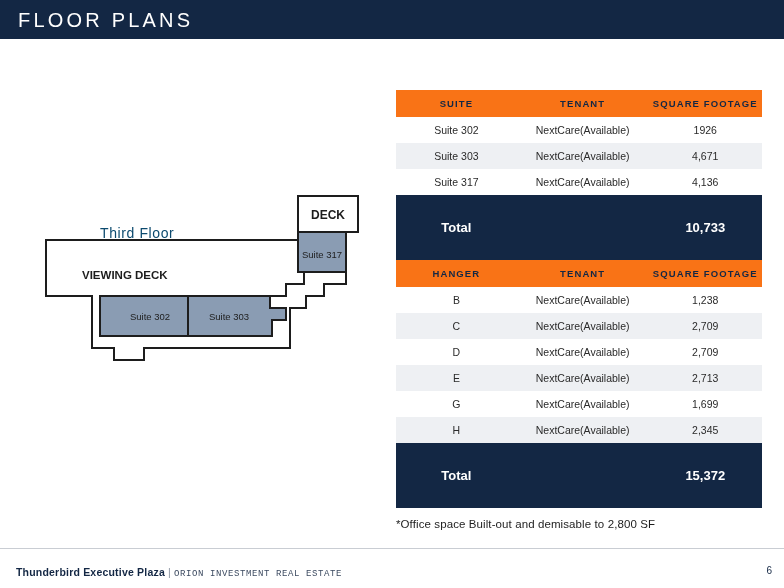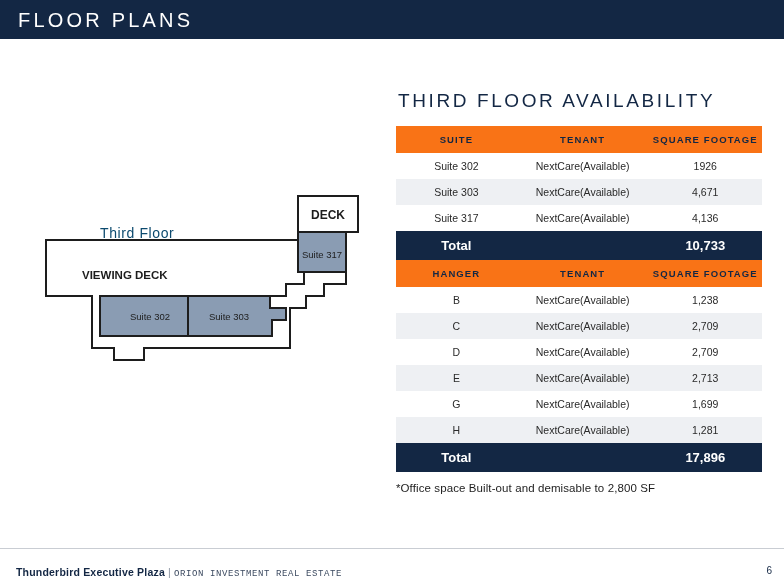--- a/index.html
+++ b/index.html
@@ -82,21 +82,21 @@
     font-size: 10.5px;
     color: #2a2a2a;
   }
   table.avail tr.alt td { background: #eef0f3; }
   table.avail tr.plain td { background: #ffffff; }
   table.avail tr.total td {
     background: #132744;
     color: #ffffff;
     font-weight: bold;
     font-size: 13px;
-    padding: 7px 4px;
+    padding: 25px 4px;
   }
   .col-suite { width: 33%; }
   .col-tenant { width: 36%; }
   .col-sf { width: 31%; }
 
   .footnote {
     margin-top: 10px;
     font-size: 11.5px;
     color: #1d1d1d;
     letter-spacing: 0.1px;
@@ -157,21 +157,20 @@
       <text class="svg-txt" x="304" y="39" text-anchor="middle" font-size="12" font-weight="bold" fill="#1d1d1d">DECK</text>
       <text class="svg-txt" x="298" y="78" text-anchor="middle" font-size="9.5" fill="#1d1d1d">Suite 317</text>
       <text class="svg-txt" x="58" y="99" font-size="11.5" font-weight="bold" fill="#1d1d1d">VIEWING DECK</text>
       <text class="svg-txt" x="126" y="140" text-anchor="middle" font-size="9.5" fill="#1d1d1d">Suite 302</text>
       <text class="svg-txt" x="205" y="140" text-anchor="middle" font-size="9.5" fill="#1d1d1d">Suite 303</text>
     </svg>
     <div class="plan-label-floor">Third Floor</div>
   </div>
 
   <div class="right-col">
-    <h2 class="avail-title">THIRD FLOOR AVAILABILITY</h2>
 
     <table class="avail">
       <thead>
         <tr>
           <th class="col-suite">SUITE</th>
           <th class="col-tenant">TENANT</th>
           <th class="col-sf">SQUARE FOOTAGE</th>
         </tr>
       </thead>
       <tbody>
@@ -228,26 +227,26 @@
           <td>2,713</td>
         </tr>
         <tr class="plain">
           <td>G</td>
           <td>NextCare(Available)</td>
           <td>1,699</td>
         </tr>
         <tr class="alt">
           <td>H</td>
           <td>NextCare(Available)</td>
-          <td>1,281</td>
+          <td>2,345</td>
         </tr>
         <tr class="total">
           <td>Total</td>
           <td></td>
-          <td>17,896</td>
+          <td>15,372</td>
         </tr>
       </tbody>
     </table>
 
     <div class="footnote">*Office space Built-out and demisable to 2,800 SF</div>
   </div>
 
   <div class="footer-line"></div>
   <div class="footer-text">
     <span class="footer-brand">Thunderbird Executive Plaza</span><span class="footer-sep">|</span><span class="footer-sub">ORION INVESTMENT REAL ESTATE</span>

